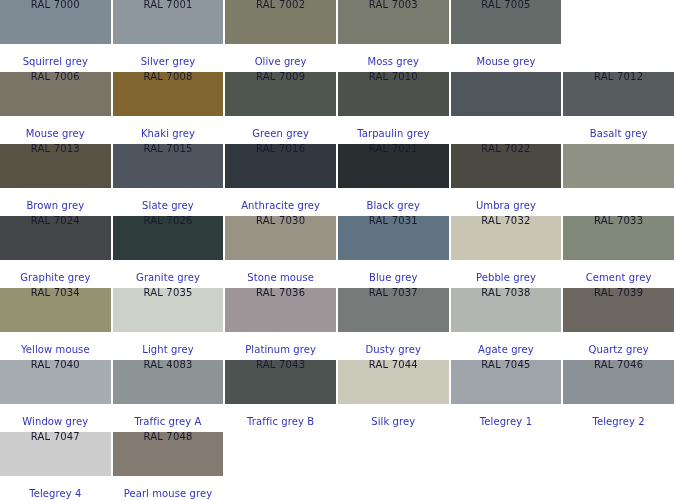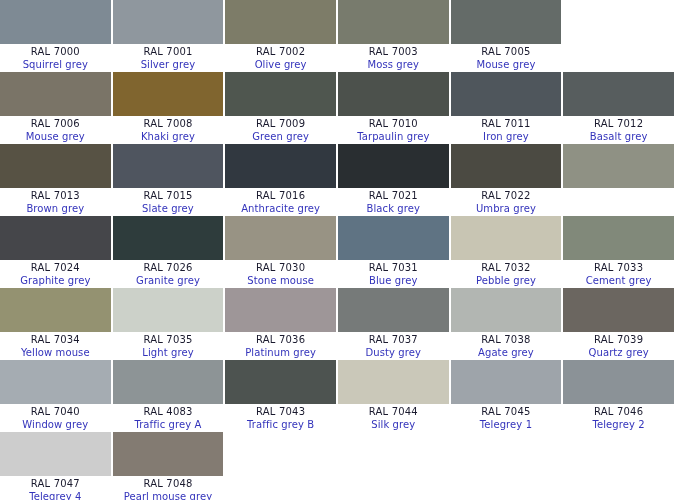--- a/index.html
+++ b/index.html
@@ -48,41 +48,42 @@
     display: block;
     border: 0;
   }
 
   .ral-caption {
     width: 100%;
     height: 24px;
     background: #ffffff;
     display: flex;
     flex-direction: column;
-    justify-content: space-between;
+    justify-content: flex-end;
     align-items: center;
     padding-top: 1px;
   }
 
   .ral-code {
     font-size: 10px;
     line-height: 13px;
     color: #1a1a2e;
     font-family: "DejaVu Sans", "Liberation Sans", sans-serif;
     white-space: nowrap;
     letter-spacing: 0.2px;
   }
 
   .ral-name {
     font-size: 10px;
     line-height: 13px;
     color: #3333bb;
     font-family: "DejaVu Sans", "Liberation Sans", sans-serif;
     white-space: nowrap;
     letter-spacing: 0.1px;
+    margin-top: 44px;
   }
 
   .ral-cell.empty .ral-swatch { background: #ffffff; }
   .ral-cell.empty .ral-caption { visibility: hidden; }
 </style>
 </head>
 <body>
 
 <div id="chart">
     <div class="ral-row">
@@ -146,24 +147,20 @@
       </div>
       <div class="ral-cell">
         <div class="ral-swatch" style="background: rgb(76, 81, 76);"></div>
         <div class="ral-caption">
           <div class="ral-code">RAL 7010</div>
           <div class="ral-name">Tarpaulin grey</div>
         </div>
       </div>
       <div class="ral-cell">
         <div class="ral-swatch" style="background: rgb(79, 86, 92);"></div>
-        <div class="ral-caption">
-          <div class="ral-code">RAL 7011</div>
-          <div class="ral-name">Iron grey</div>
-        </div>
       </div>
       <div class="ral-cell">
         <div class="ral-swatch" style="background: rgb(87, 93, 94);"></div>
         <div class="ral-caption">
           <div class="ral-code">RAL 7012</div>
           <div class="ral-name">Basalt grey</div>
         </div>
       </div>
     </div>
     <div class="ral-row">

